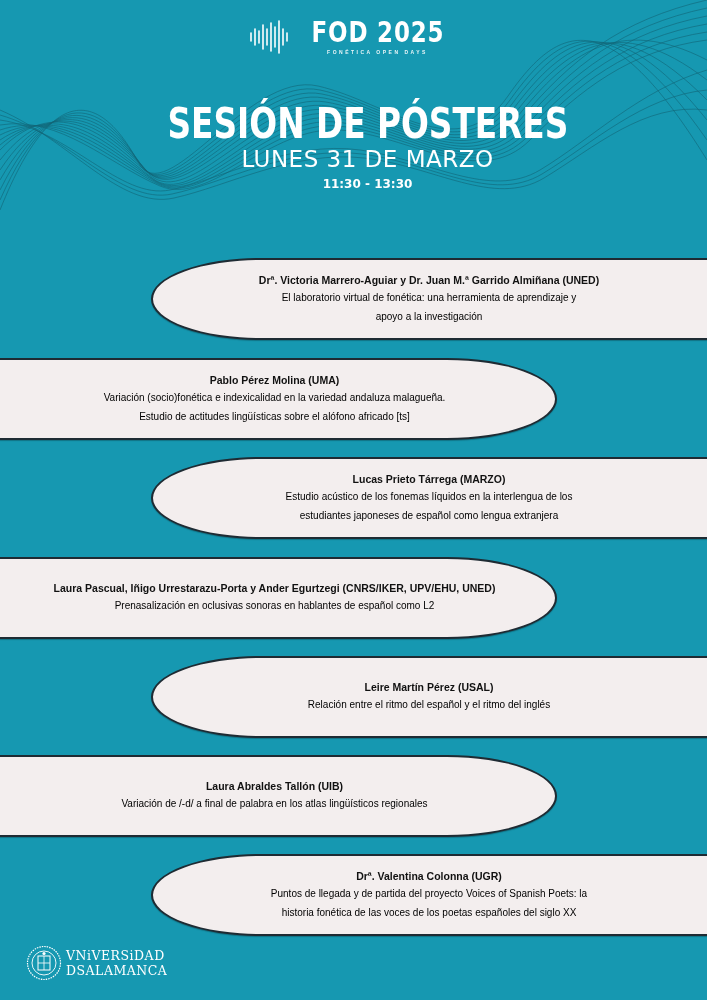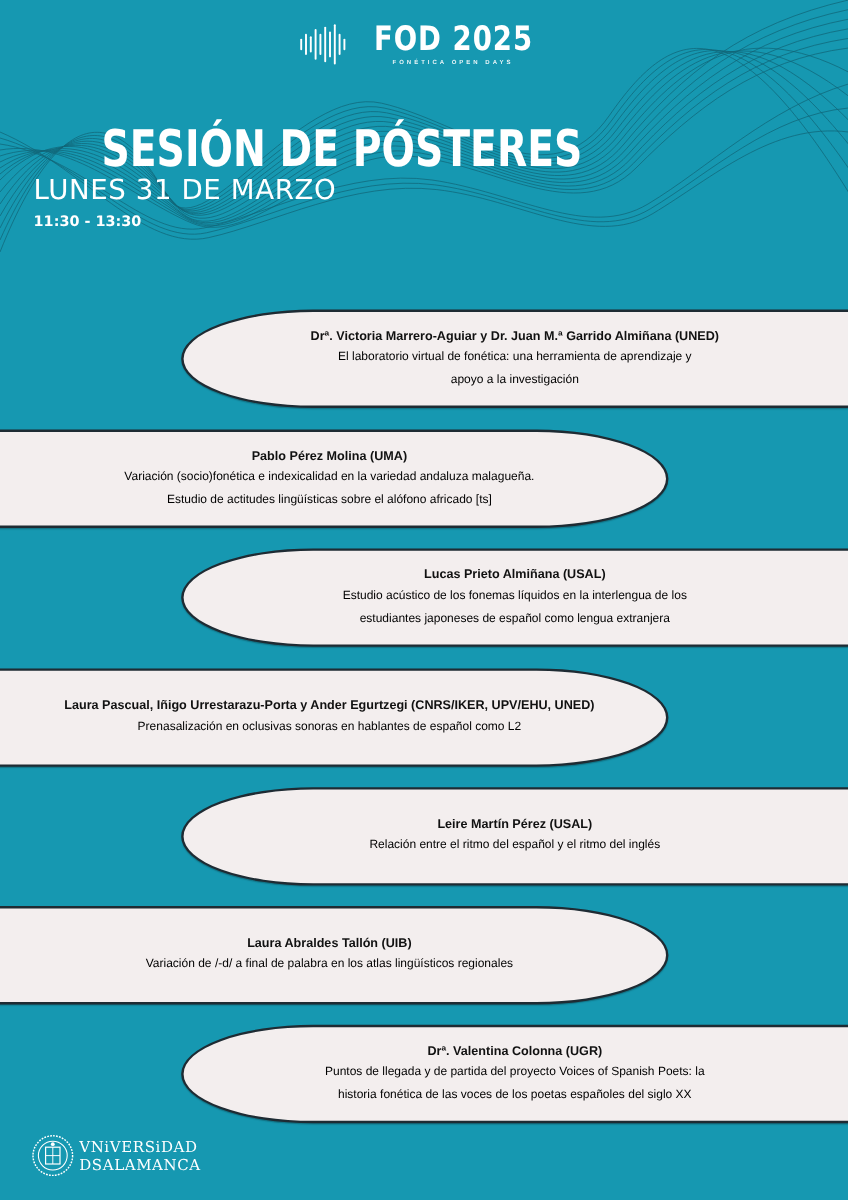--- a/index.html
+++ b/index.html
@@ -22,21 +22,21 @@
     .brand-title {
       color: #ffffff; font-family: "DejaVu Sans", sans-serif; font-weight: bold;
       font-size: 28px; letter-spacing: 1px; line-height: 30px;
       transform: scaleX(0.82); transform-origin: center;
     }
     .brand-sub {
       color: #ffffff; font-size: 5px; letter-spacing: 2.5px; font-weight: bold;
       margin-top: 1px; opacity: 0.9;
     }
 
-    .heading { position: absolute; top: 100px; left: 0; width: 707px; text-align: left; color: #fff; padding-left: 28px; }
+    .heading { position: absolute; top: 100px; left: 0; width: 707px; text-align: center; color: #fff; padding-left: 28px; }
     .heading .title {
       font-family: "DejaVu Sans", sans-serif; font-weight: bold; font-size: 42px;
       line-height: 48px; letter-spacing: 0px; transform: scaleX(0.78); display: inline-block;
     }
     .heading .date {
       font-family: "DejaVu Sans", sans-serif; font-size: 23px; line-height: 26px;
       letter-spacing: 0.5px; margin-top: -2px;
     }
     .heading .time {
       font-family: "DejaVu Sans", sans-serif; font-size: 12px; line-height: 24px; font-weight: bold;
@@ -128,21 +128,21 @@
     <div class="talk">apoyo a la investigación</div>
   </div>
 
   <div class="card left" style="top:358px">
     <div class="author">Pablo Pérez Molina (UMA)</div>
     <div class="talk">Variación (socio)fonética e indexicalidad en la variedad andaluza malagueña.</div>
     <div class="talk">Estudio de actitudes lingüísticas sobre el alófono africado [ts]</div>
   </div>
 
   <div class="card right" style="top:457px">
-    <div class="author">Lucas Prieto Almiñana (USAL)</div>
+    <div class="author">Lucas Prieto Tárrega (MARZO)</div>
     <div class="talk">Estudio acústico de los fonemas líquidos en la interlengua de los</div>
     <div class="talk">estudiantes japoneses de español como lengua extranjera</div>
   </div>
 
   <div class="card left" style="top:557px">
     <div class="author">Laura Pascual, Iñigo Urrestarazu-Porta y Ander Egurtzegi (CNRS/IKER, UPV/EHU, UNED)</div>
     <div class="talk">Prenasalización en oclusivas sonoras en hablantes de español como L2</div>
   </div>
 
   <div class="card right" style="top:656px">

